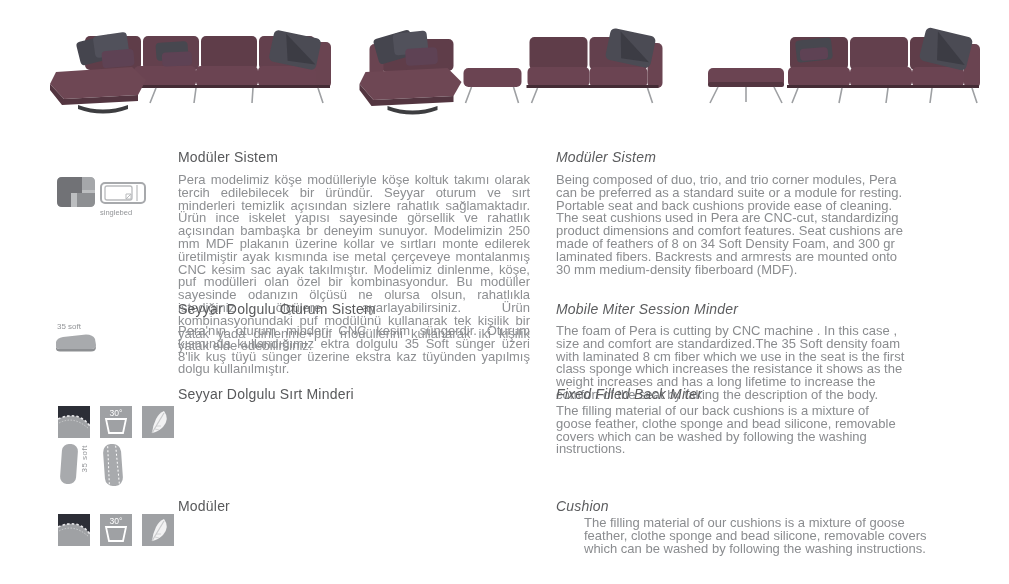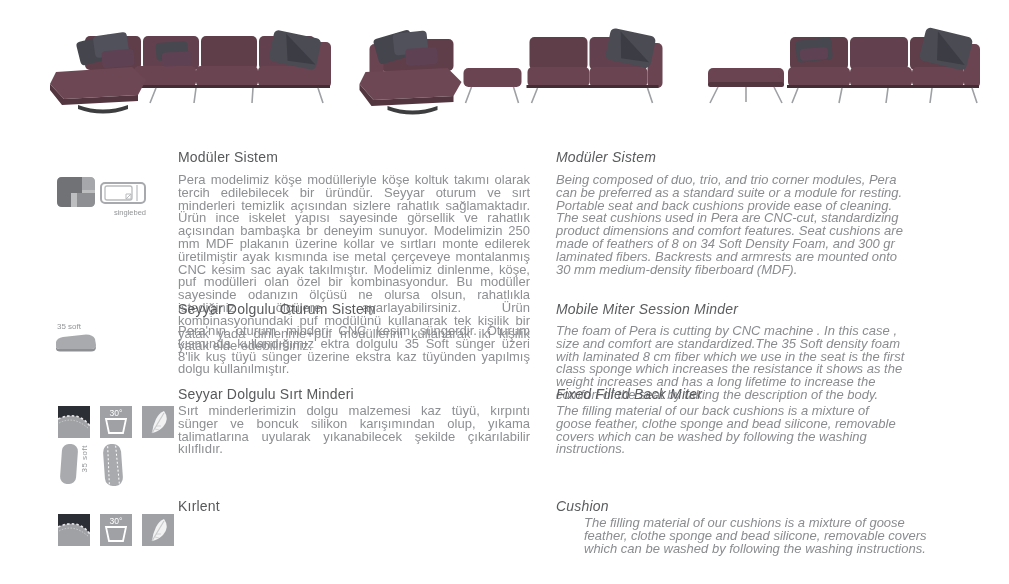--- a/index.html
+++ b/index.html
@@ -3,25 +3,25 @@
 <meta charset="utf-8">
 <style>
   html,body{margin:0;padding:0;background:#ffffff;}
   .page{position:relative;width:1009px;height:584px;background:#ffffff;overflow:hidden;
         font-family:"Liberation Sans",sans-serif;}
   .sofa{position:absolute;}
   .heading{position:absolute;font-size:14px;color:#58595b;letter-spacing:.2px;}
   .heading.en{font-style:italic;color:#5b5c5e;}
   .body-text{position:absolute;font-size:13px;line-height:12.8px;color:#8d8f92;}
   .body-text.tr{text-align:justify;}
-  .body-text.en{font-style:italic;color:#8a8c8f;}
+  .body-text.en{color:#8a8c8f;}
   .icon-sq{position:absolute;width:32px;height:44px;border-radius:0;overflow:hidden;}
   .icon-sq svg{display:block;}
   .mini-label{font-size:7.5px;color:#939598;}
-  .singlebed-wrap{position:absolute;left:100px;top:182px;width:46px;text-align:right;}
+  .singlebed-wrap{position:absolute;left:100px;top:182px;width:46px;text-align:left;}
   .soft35-label{position:absolute;left:57px;top:322px;font-size:8px;color:#939598;}
   .soft35-cushion{position:absolute;left:52px;top:333px;}
   .vert-label{position:absolute;left:80px;top:445px;font-size:8px;color:#939598;
               writing-mode:vertical-rl;transform:rotate(180deg);letter-spacing:.5px;}
   .bar-icon{position:absolute;}
 </style>
 </head>
 <body>
 
 <div class="page">
@@ -173,21 +173,20 @@
   <div class="body-text tr" style="left:178px;top:174px;width:352px">Pera modelimiz köşe modülleriyle köşe koltuk takımı olarak tercih edilebilecek bir üründür. Seyyar oturum ve sırt minderleri temizlik açısından sizlere rahatlık sağlamaktadır. Ürün ince iskelet yapısı sayesinde görsellik ve rahatlık açısından bambaşka br deneyim sunuyor. Modelimizin 250 mm MDF plakanın üzerine kollar ve sırtları monte edilerek üretilmiştir ayak kısmında ise metal çerçeveye montalanmış CNC kesim sac ayak takılmıştır. Modelimiz dinlenme, köşe, puf modülleri olan özel bir kombinasyondur. Bu modüller sayesinde odanızın ölçüsü ne olursa olsun, rahatlıkla istediğiniz ölçülere ayarlayabilirsiniz. Ürün kombinasyonundaki puf modülünü kullanarak tek kişilik bir yatak yada dinlenme+puf modüllerini kullanarak iki kişilik yatak elde edebilirsiniz.</div>
   <div class="heading en" style="left:556px;top:149px">Modüler Sistem</div>
   <div class="body-text en" style="left:556px;top:174px;width:350px">Being composed of duo, trio, and trio corner modules, Pera can be preferred as a standard suite or a module for resting. Portable seat and back cushions provide ease of cleaning. The seat cushions used in Pera are CNC-cut, standardizing product dimensions and comfort features. Seat cushions are made of feathers of 8 on 34 Soft Density Foam, and 300 gr laminated fibers. Backrests and armrests are mounted onto 30 mm medium-density fiberboard (MDF).</div>
 
   <div class="heading tr" style="left:178px;top:301px">Seyyar Dolgulu Oturum Sistem</div>
   <div class="body-text tr" style="left:178px;top:325px;width:352px">Pera'nın oturum minderi CNC kesim süngerdir. Oturum kısmında kullandığımız ektra dolgulu 35 Soft sünger üzeri 8'lik kuş tüyü sünger üzerine ekstra kaz tüyünden yapılmış dolgu kullanılmıştır.</div>
   <div class="heading en" style="left:556px;top:301px">Mobile Miter Session Minder</div>
   <div class="body-text en" style="left:556px;top:325px;width:350px">The foam of Pera is cutting by CNC machine . In this case , size and comfort are standardized.The 35 Soft density foam with laminated 8 cm fiber which we use in the seat is the first class sponge which increases the resistance it shows as the weight increases and has a long lifetime to increase the comfort of the seat by taking the description of the body.</div>
 
   <div class="heading tr" style="left:178px;top:386px">Seyyar Dolgulu Sırt Minderi</div>
-  <div class="body-text tr" style="left:178px;top:405px;width:352px">Sırt minderlerimizin dolgu malzemesi kaz tüyü, kırpıntı sünger ve boncuk silikon karışımından olup, yıkama talimatlarına uyularak yıkanabilecek şekilde çıkarılabilir kılıflıdır.</div>
   <div class="heading en" style="left:556px;top:386px">Fixed Filled Back Miter</div>
   <div class="body-text en" style="left:556px;top:405px;width:350px">The filling material of our back cushions is a mixture of goose feather, clothe sponge and bead silicone, removable covers which can be washed by following the washing instructions.</div>
 
-  <div class="heading tr" style="left:178px;top:498px">Kırlent</div>
+  <div class="heading tr" style="left:178px;top:498px">Modüler</div>
   <div class="heading en" style="left:556px;top:498px">Cushion</div>
   <div class="body-text en" style="left:584px;top:517px;width:350px">The filling material of our cushions is a mixture of goose feather, clothe sponge and bead silicone, removable covers which can be washed by following the washing instructions.</div>
 
 </div>
 
 </body></html>

